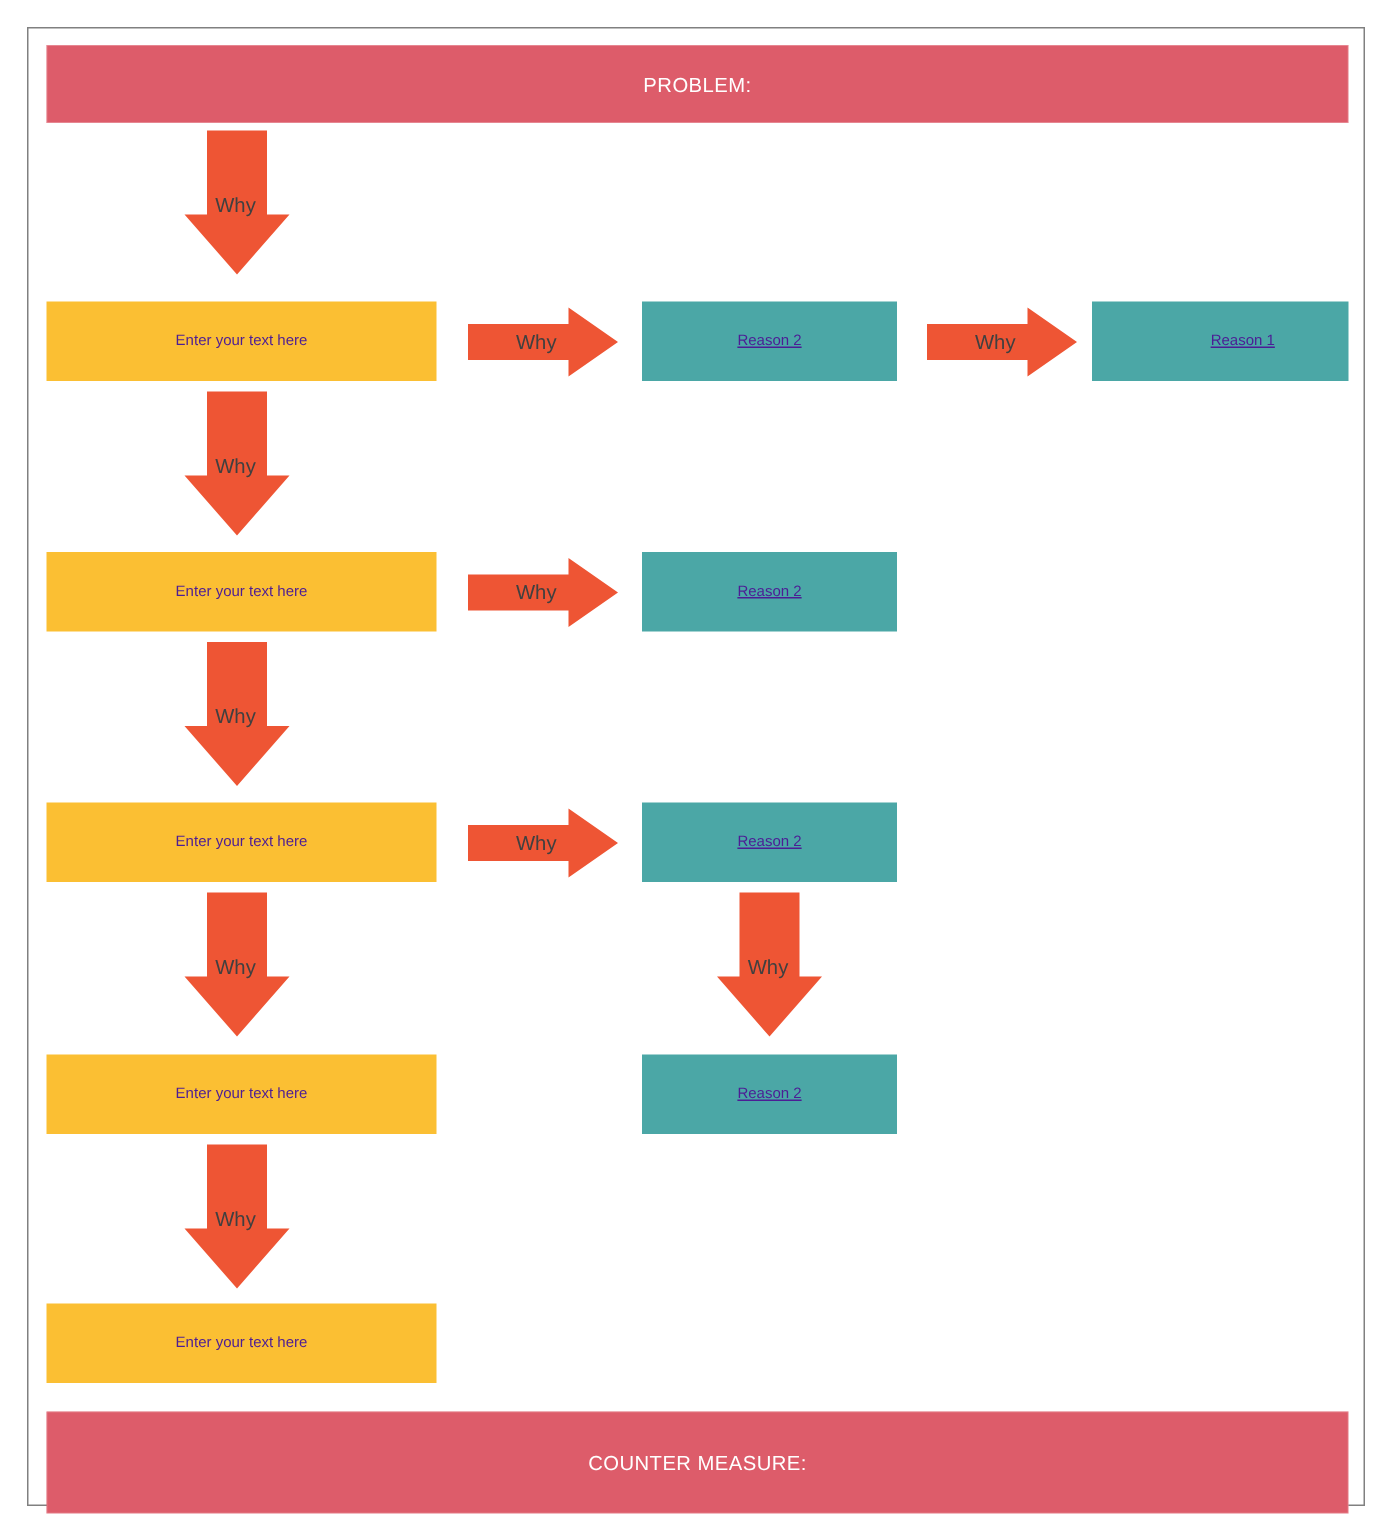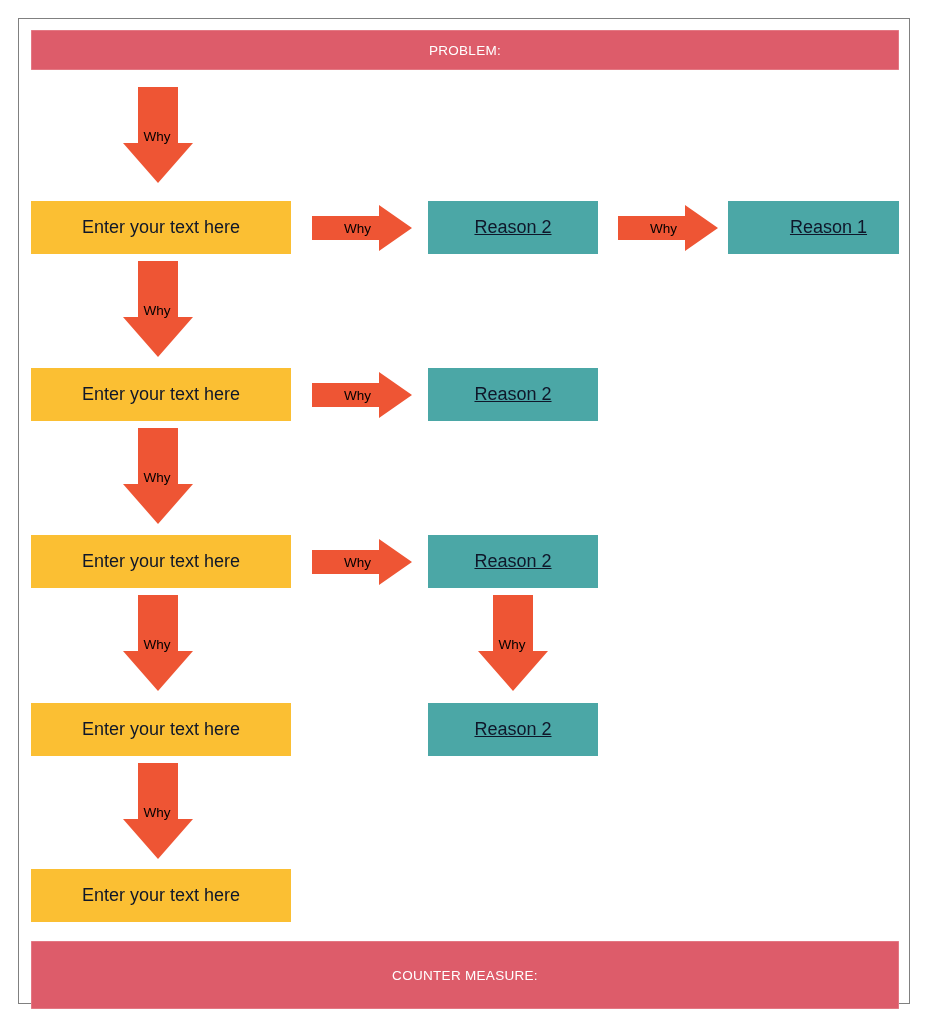--- a/index.html
+++ b/index.html
@@ -40,40 +40,40 @@
     letter-spacing: 0.3px;
     box-shadow: 0 0 0 0.5px rgba(255,255,255,0.35) inset;
   }
 
   
   .box {
     position: absolute;
     display: flex;
     align-items: center;
     justify-content: center;
-    color: #0f172a;
-    font-size: 18px;
+    color: #4c1d95;
+    font-size: 10px;
     box-sizing: border-box;
   }
   .box.yellow { background: #fbbf33; }
   .box.teal   { background: #4ba7a6; text-decoration: underline; }
 
   
   .arrow {
     position: absolute;
   }
   .arrow svg {
     display: block;
     width: 100%;
     height: 100%;
     overflow: visible;
   }
   .arrow .alabel {
     position: absolute;
-    color: #000000;
+    color: #404040;
     font-size: 13.5px;
     white-space: nowrap;
     pointer-events: none;
   }
   
   .arrow.vert .alabel {
     left: 50%;
     transform: translateX(-50%);
     top: 44%;
     margin-left: -1px;
@@ -85,21 +85,21 @@
     left: 44%;
     margin-left: -12px;
   }
 </style>
 </head>
 <body>
 
 <div id="canvas">
   <div id="frame">
 
-    <div class="banner" style="left:12px; top:11px; width:868px; height:40px;">
+    <div class="banner" style="left:12px; top:11px; width:868px; height:52px;">
       <span>PROBLEM:</span>
     </div>
 
     <div class="arrow vert" style="left:104px; top:68px; width:70px; height:96px;">
       <svg viewBox="0 0 70 96" preserveAspectRatio="none">
         <polygon points="15,0 55,0 55,56 70,56 35,96 0,56 15,56" fill="#ee5534"></polygon>
       </svg>
       <span class="alabel">Why</span>
     </div>
 

